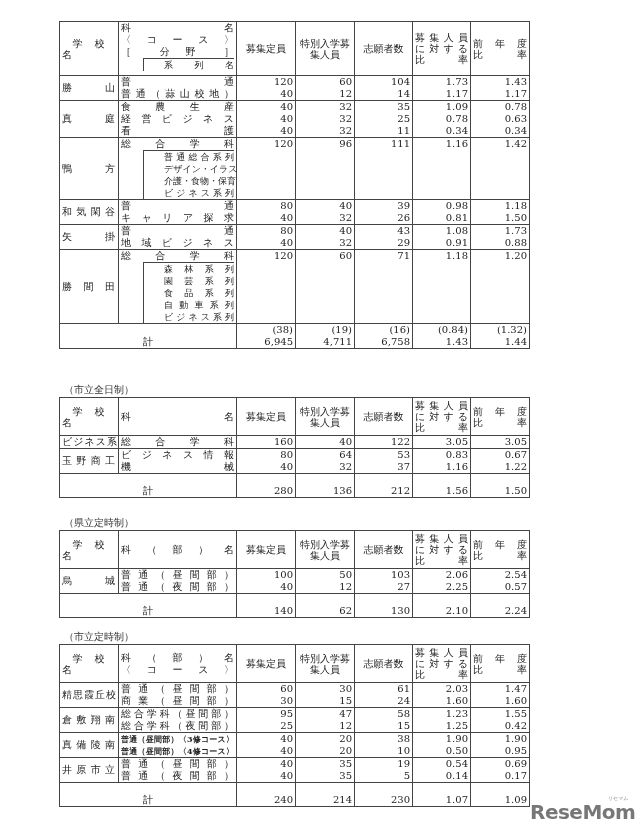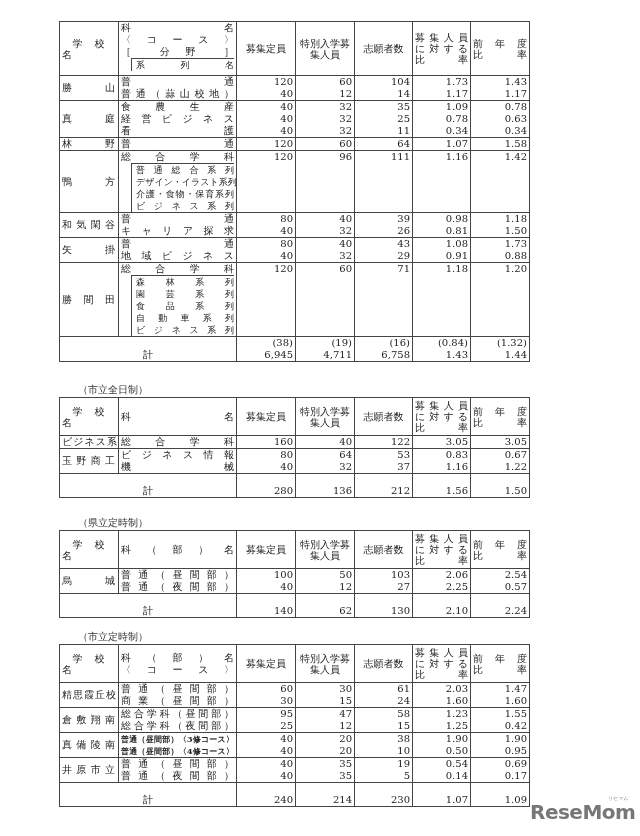--- a/index.html
+++ b/index.html
@@ -1,26 +1,26 @@
 <!DOCTYPE html>
 <html><head>
 <meta charset="utf-8">
 <style>
   html,body{margin:0;padding:0;background:#fff;}
   body{width:640px;height:836px;position:relative;overflow:hidden;font-family:"DejaVu Serif",serif;color:#222;}
-  .sec-label{position:absolute;left:78px;font-size:10px;color:#333;font-family:Liberation Mono, monospace;}
+  .sec-label{position:absolute;left:64px;font-size:10px;color:#333;font-family:Liberation Mono, monospace;}
   table.t{position:absolute;left:59px;border-collapse:collapse;table-layout:fixed;width:470px;font-size:10px;}
   table.t td{border:1px solid #444;padding:0 2px;vertical-align:top;line-height:12px;overflow:hidden;white-space:nowrap;}
   table.t td.hdr{vertical-align:middle;text-align:center;font-family:"DejaVu Sans",sans-serif;font-size:10px;line-height:11px;white-space:normal;}
   td.school{vertical-align:middle !important;text-align:justify;text-align-last:justify;letter-spacing:1px;}
   td.num{text-align:right;}
   td.course{text-align:justify;}
   .line{display:block;height:12px;text-align:justify;text-align-last:justify;}
   .line.small{font-size:8px;font-weight:bold;}
-  .sublist{margin-left:10px;border-left:1px solid #444;border-top:1px solid #444;padding-left:4px;}
+  .sublist{margin-left:22px;border-left:1px solid #444;border-top:1px solid #444;padding-left:20px;}
   .sublist .line{font-size:9px;}
   .numline{display:block;height:12px;text-align:right;}
   td.total{text-align:center;vertical-align:bottom !important;}
   .ratio-hdr{font-size:10px;line-height:11px;text-align:left;padding:1px 2px;}
   .ratio-hdr span{display:block;text-align:justify;text-align-last:justify;}
   .logo{position:absolute;left:530px;top:800px;font-family:"DejaVu Sans",sans-serif;font-weight:bold;font-size:20px;color:#777;letter-spacing:-0.5px;}
   .logo-ruby{position:absolute;left:608px;top:795px;font-size:5px;color:#888;font-family:"DejaVu Sans",sans-serif;}
 </style>
 </head>
 <body>
@@ -115,41 +115,20 @@
           <span class="numline">0.78</span>
           <span class="numline">0.34</span>
         </td>
       <td class="num">
           <span class="numline">0.78</span>
           <span class="numline">0.63</span>
           <span class="numline">0.34</span>
         </td>
     </tr>
       <tr>
-      <td class="school">林　野</td>
-      <td class="course">
-          <span class="line">普　　　　　通</span>
-        </td>
-      <td class="num">
-          <span class="numline">120</span>
-        </td>
-      <td class="num">
-          <span class="numline">60</span>
-        </td>
-      <td class="num">
-          <span class="numline">64</span>
-        </td>
-      <td class="num">
-          <span class="numline">1.07</span>
-        </td>
-      <td class="num">
-          <span class="numline">1.58</span>
-        </td>
-    </tr>
-      <tr>
       <td class="school">鴨　方</td>
       <td class="course">
           <span class="line">総　合　学　科</span>
           <div class="sublist">
             <span class="line">普通総合系列</span>
             <span class="line">デザイン・イラスト系列</span>
             <span class="line">介護・食物・保育系列</span>
             <span class="line">ビジネス系列</span>
           </div>
         </td>

